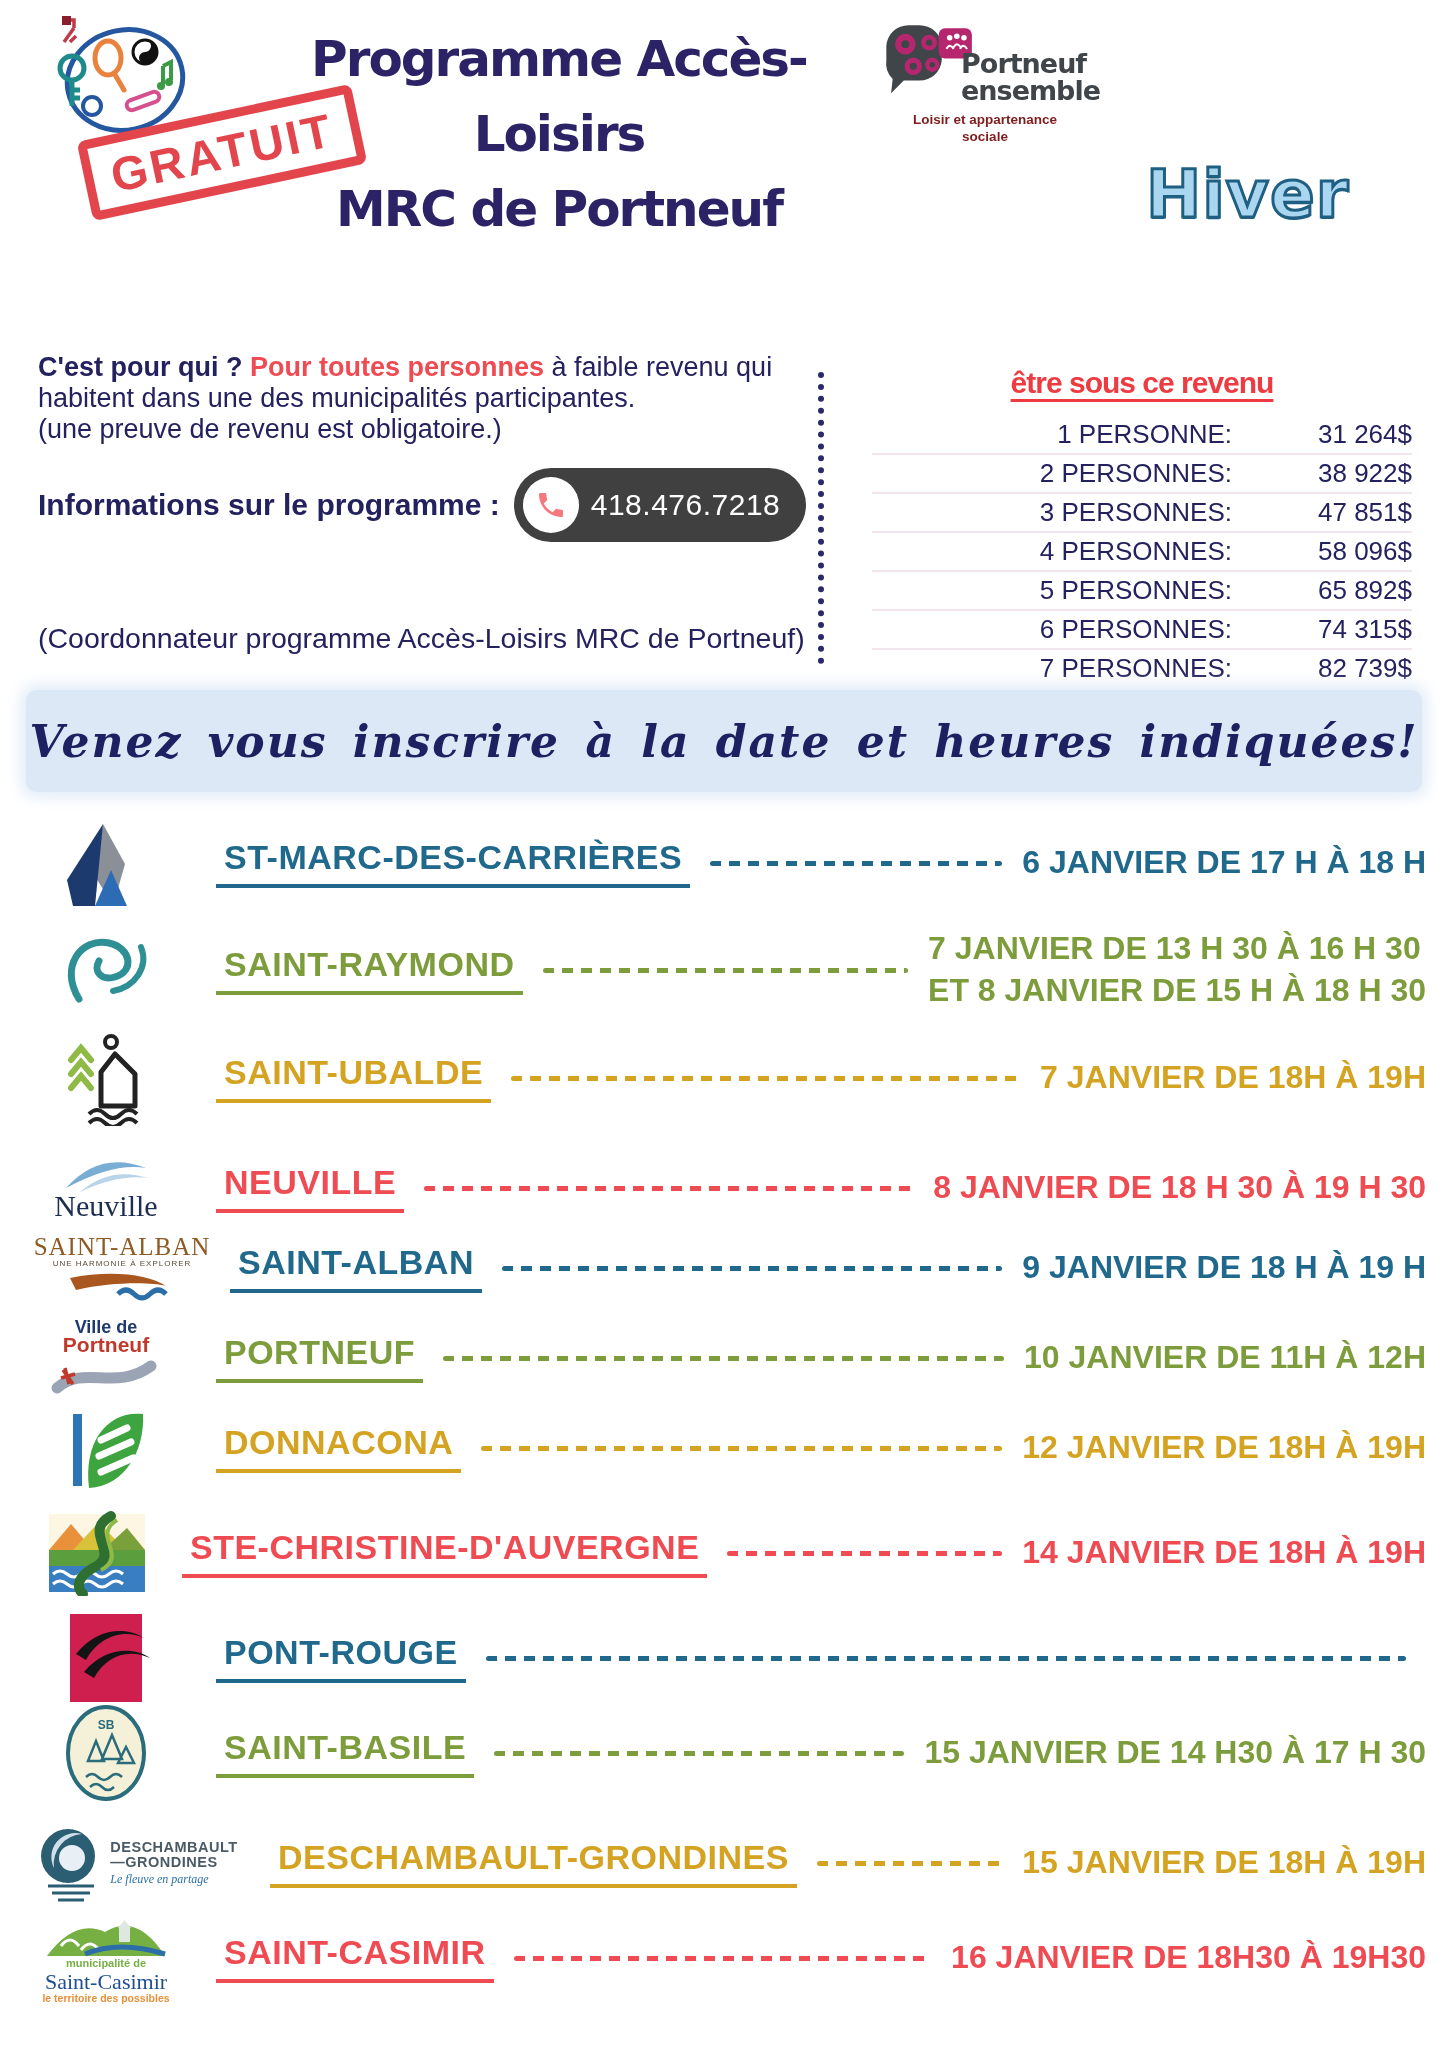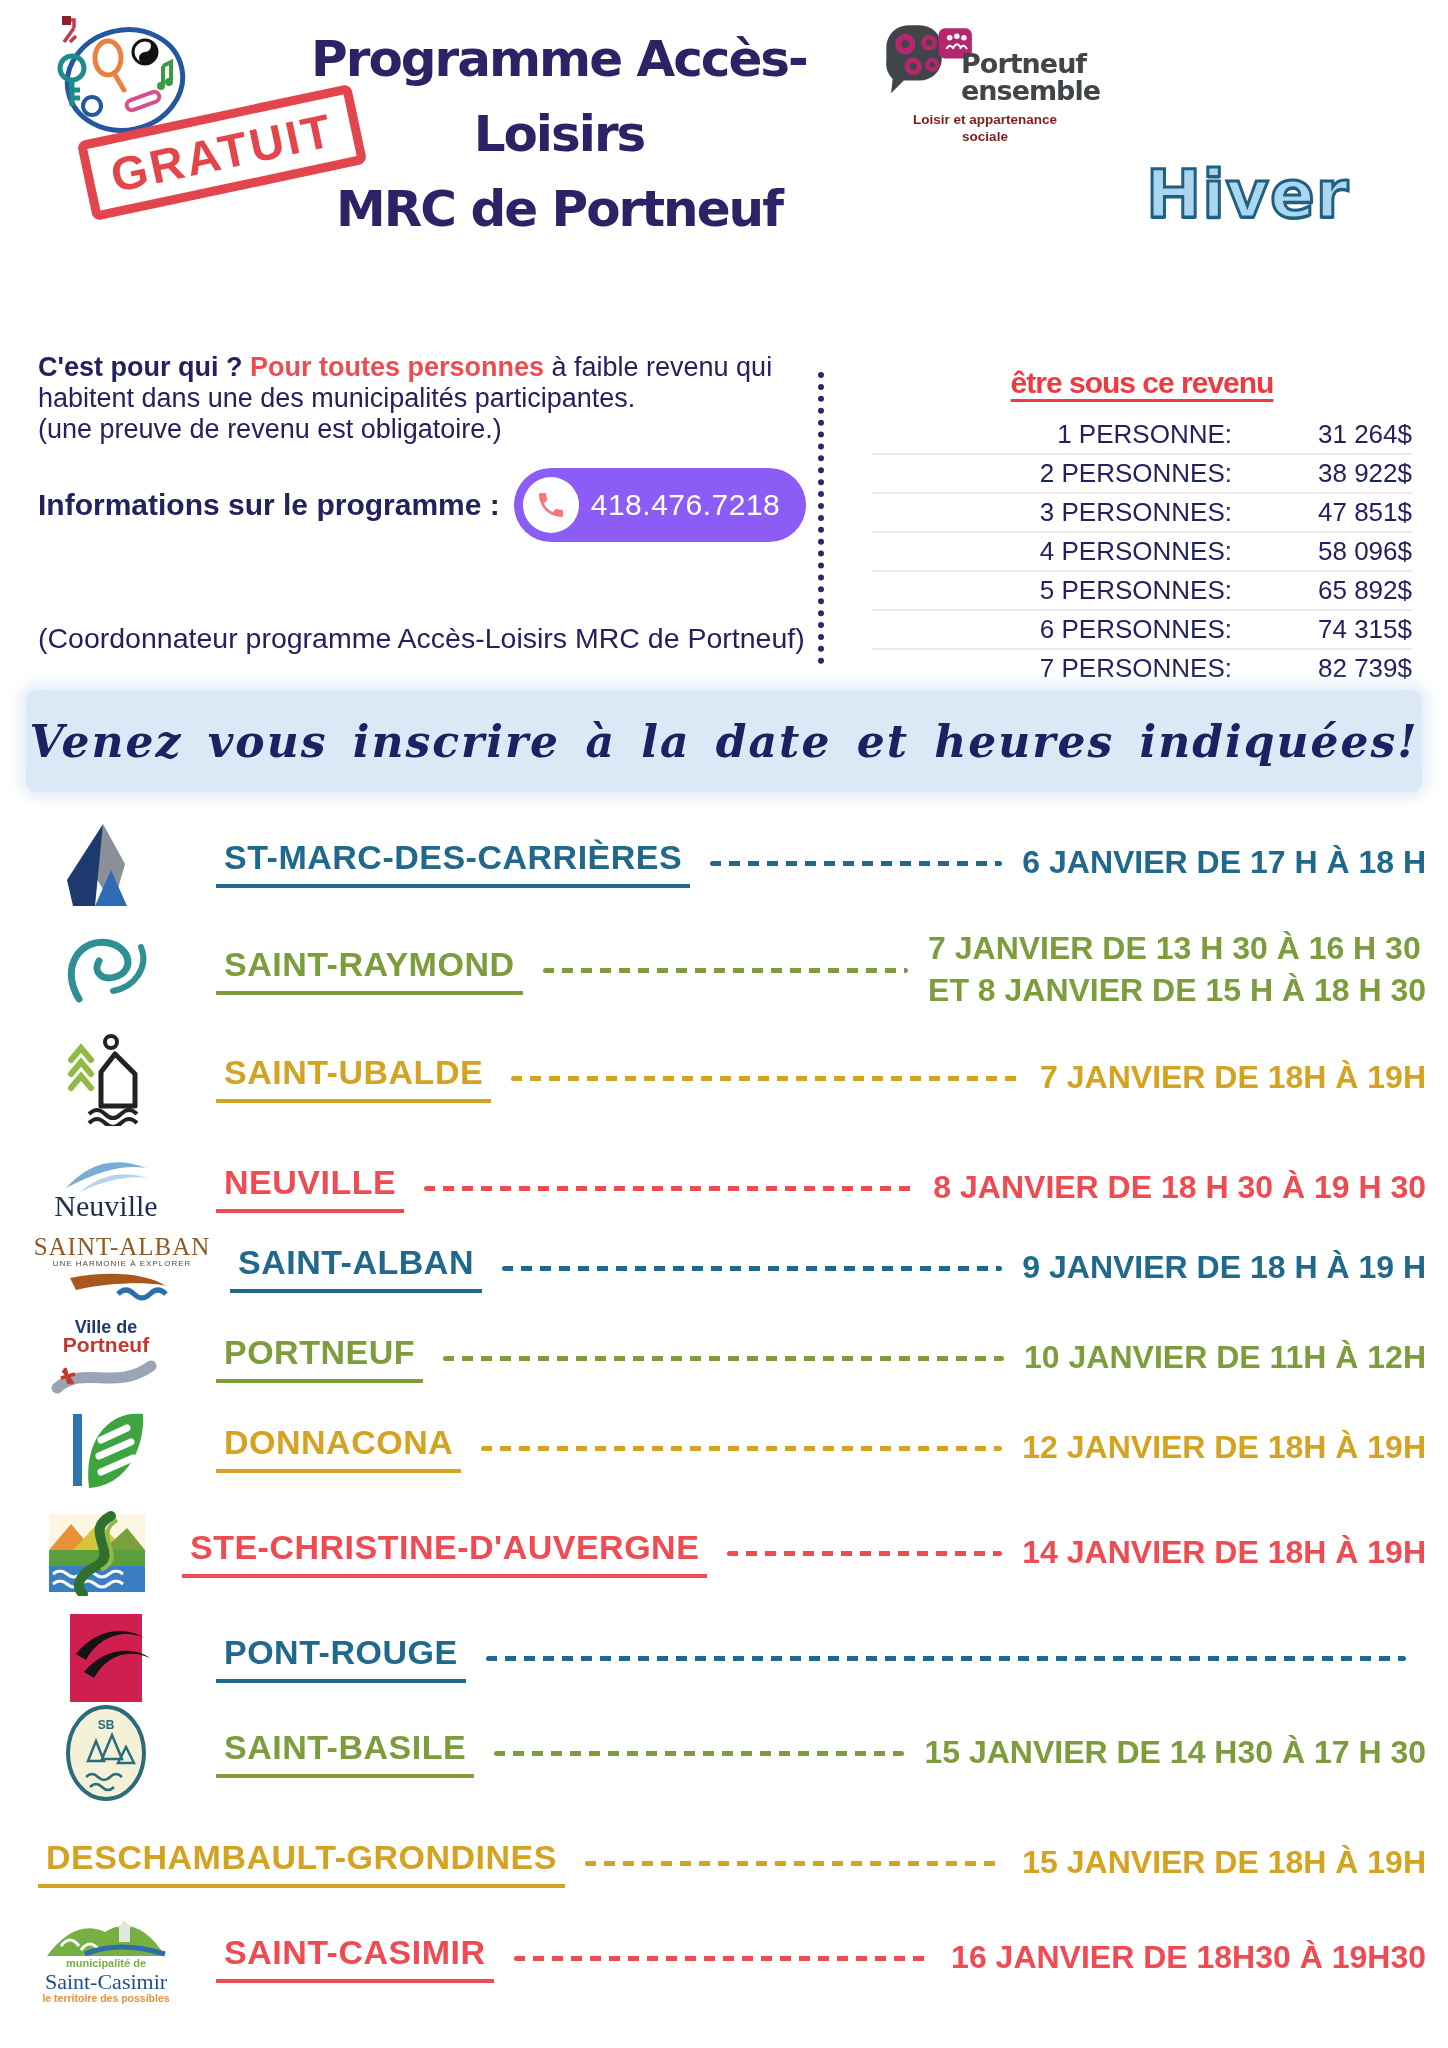--- a/index.html
+++ b/index.html
@@ -25,21 +25,21 @@
          text-shadow:0 2px 0 #1f5f82;letter-spacing:1px;}
 
   
   .about{position:absolute;left:38px;top:352px;width:780px;font-size:27px;line-height:1.14;color:#23215e;}
   .about p{margin:0 0 24px 0;}
   .b-navy{font-weight:800;color:#23215e;}
   .b-red{font-weight:800;color:#ee4b52;}
   .note{display:block;}
   .info-line{display:flex;align-items:center;margin-top:6px;}
   .info-label{font-weight:800;font-size:30px;white-space:nowrap;}
-  .pill{display:flex;align-items:center;background:#8b5cf6;border-radius:40px;
+  .pill{display:flex;align-items:center;background:#404040;border-radius:40px;
         height:74px;padding:0 26px 0 9px;margin-left:14px;}
   .pill-icon{width:56px;height:56px;border-radius:50%;background:#fff;display:flex;
              align-items:center;justify-content:center;margin-right:12px;}
   .pill-num{color:#fff;font-size:30px;letter-spacing:0.5px;}
   .coord{position:absolute;left:38px;top:622px;font-size:28.5px;color:#23215e;white-space:nowrap;}
 
   
   .dotsep{position:absolute;left:818px;top:372px;height:292px;width:0;border-left:6px dotted #2a2a6a;}
   .income{position:absolute;left:872px;top:366px;width:540px;}
   .inc-title{font-weight:800;font-size:30px;color:#ee3a41;text-align:center;
@@ -329,20 +329,33 @@
         <path d="M28,58 L36,38 L44,58 Z M42,56 L52,32 L62,56 Z M58,60 L66,44 L74,60 Z" fill="none" stroke="#2a6b7c" stroke-width="2.5"></path>
         <path d="M26,74 q6,-6 12,0 t12,0 t12,0 M30,84 q6,-6 12,0 t12,0" fill="none" stroke="#2a6b7c" stroke-width="2.5"></path>
       </svg>
     </div>
     <span class="muni-name olive">SAINT-BASILE</span>
     <span class="dashes olive"></span>
     <span class="muni-date olive">15 JANVIER DE 14 H30 À 17 H 30</span>
   </div>
 
   <div class="muni" style="top:1815px">
+    <div class="logo-box" style="width:232px;flex-direction:row">
+      <svg width="66" height="78" viewBox="0 0 66 78">
+        <circle cx="30" cy="32" r="27" fill="#2b5d73"></circle>
+        <path d="M44,10 A24 24 0 0 0 16,44 A30 30 0 0 1 44,10 Z" fill="#cfe0ea"></path>
+        <circle cx="34" cy="34" r="13" fill="#e8f0f5"></circle>
+        <path d="M10,62 L56,62 M14,69 L52,69 M20,76 L46,76" stroke="#2b5d73" stroke-width="3"></path>
+      </svg>
+      <div style="margin-left:6px;text-align:left">
+        <div class="desch-t">DESCHAMBAULT</div>
+        <div class="desch-t">—GRONDINES</div>
+        <div class="desch-tag">Le fleuve en partage</div>
+      </div>
+    </div>
     <span class="muni-name gold" style="margin-left:16px">DESCHAMBAULT-GRONDINES</span>
     <span class="dashes gold"></span>
     <span class="muni-date gold">15 JANVIER DE 18H À 19H</span>
   </div>
 
   <div class="muni" style="top:1910px">
     <div class="logo-box">
       <svg width="130" height="46" viewBox="0 0 130 46">
         <path d="M6,44 Q34,6 64,20 Q96,0 124,44 Z" fill="#76b043"></path>
         <path d="M20,34 q9,-12 18,0 M40,38 q9,-12 18,0" stroke="#fff" stroke-width="3" fill="none"></path>

